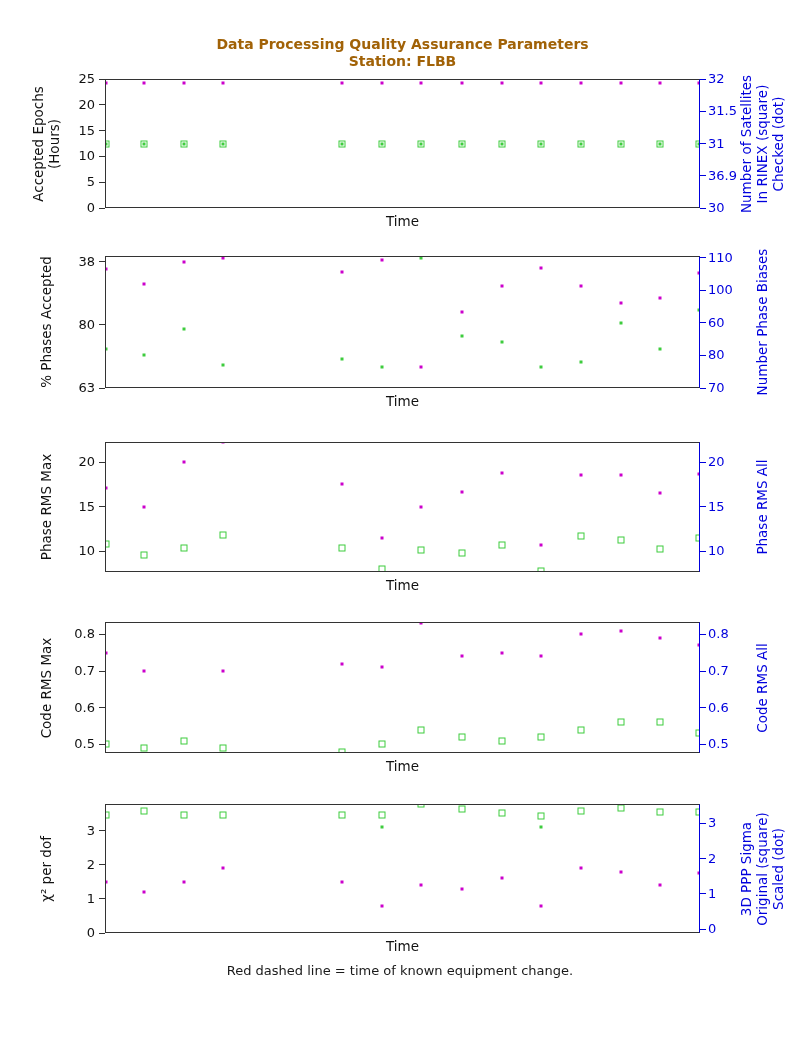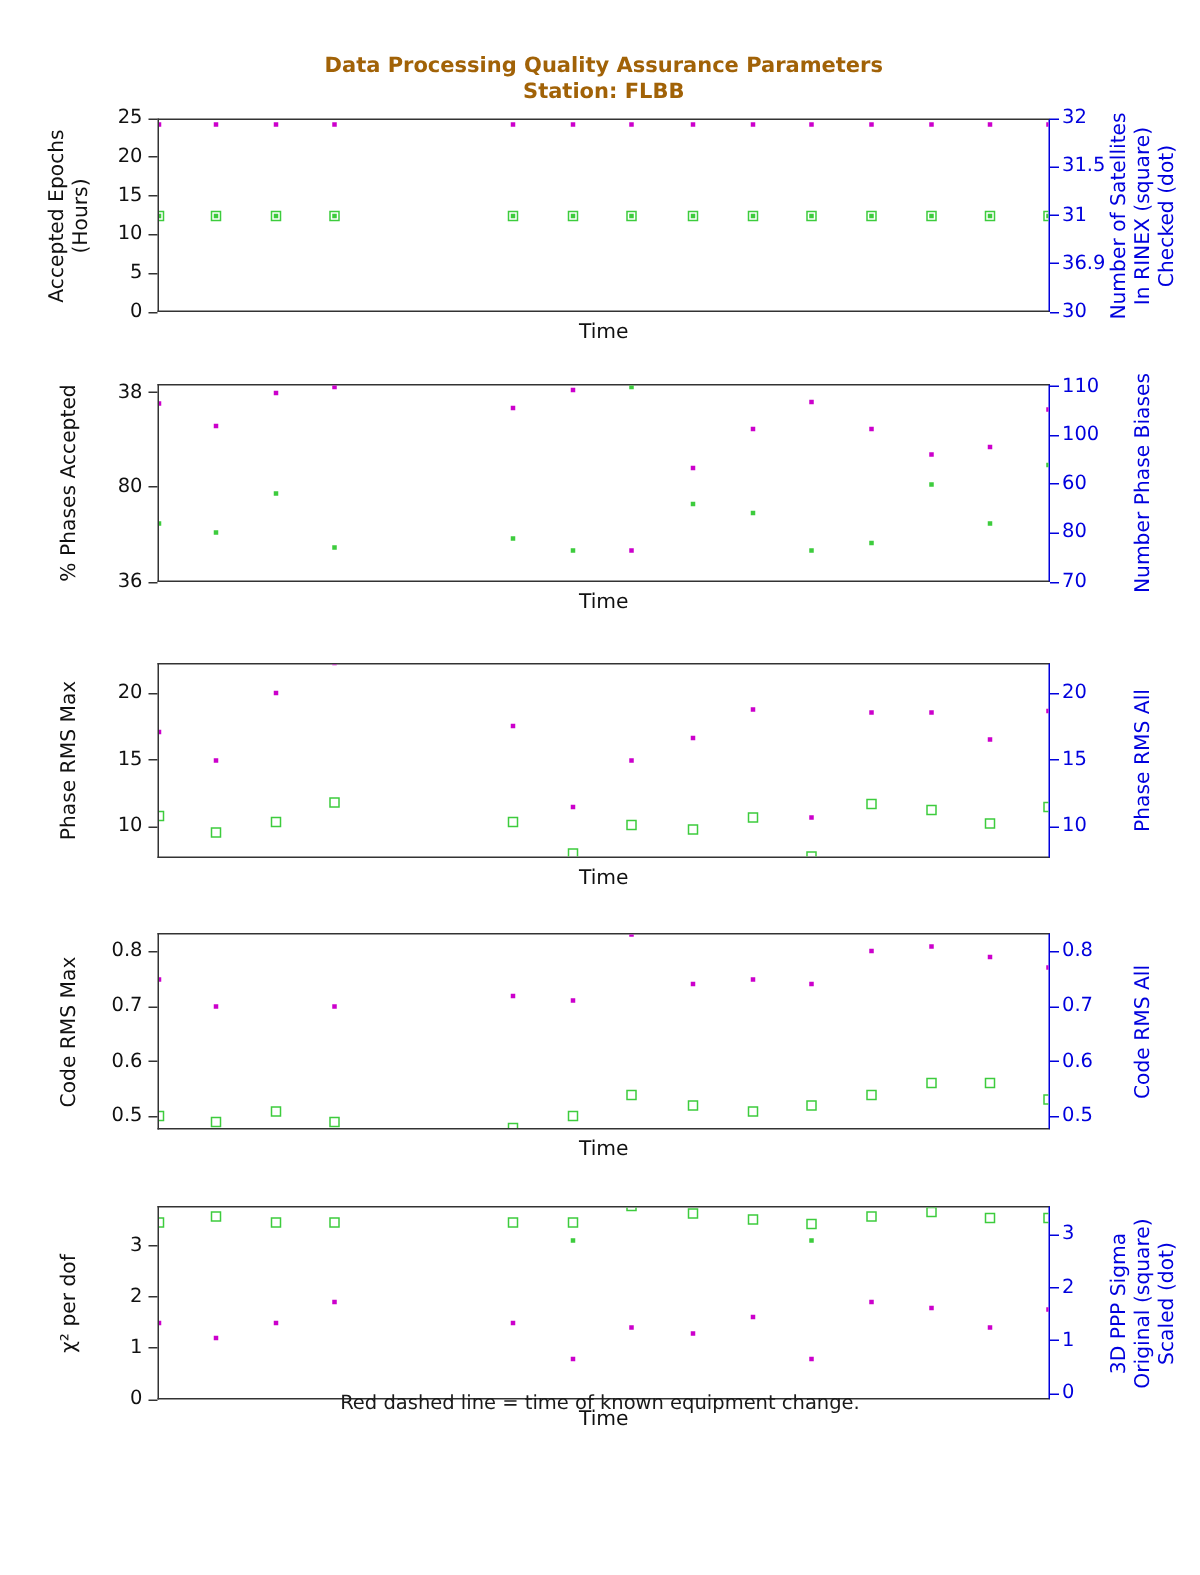--- a/index.html
+++ b/index.html
@@ -17,21 +17,21 @@
   .ticklabel-left{left:53px;width:42px;text-align:right;color:#111;}
   .ticklabel-right{left:708px;width:60px;text-align:left;color:#0000dd;}
   .axis-label{position:absolute;white-space:pre;text-align:center;font-size:13.5px;line-height:16px;
               transform:translate(-50%,-50%) rotate(-90deg);}
   .left-label{color:#111;}
   .right-label{color:#0000dd;}
   .time-label{position:absolute;left:105px;width:595px;text-align:center;font-size:13.5px;color:#111;}
   .marker-dot{position:absolute;width:3px;height:3px;transform:translate(-50%,-50%);}
   .marker-square{position:absolute;width:7px;height:7px;box-sizing:border-box;border:1px solid;
                  background:transparent;transform:translate(-50%,-50%);}
-  .footer{position:absolute;left:0;top:926px;width:800px;box-sizing:border-box;
+  .footer{position:absolute;left:0;top:961px;width:800px;box-sizing:border-box;
           text-align:center;font-size:13px;line-height:19px;color:#1a1a1a;}
 </style>
 </head>
 <body>
 
 <div class="page">
   <div class="title">
     <div>Data Processing Quality Assurance Parameters</div>
     <div>Station: FLBB</div>
   </div>
@@ -133,21 +133,21 @@
         <div class="marker-dot" style="background: rgb(61, 204, 61); left: 315.476px; top: 0.950739px;"></div>
         <div class="marker-dot" style="background: rgb(61, 204, 61); left: 355.8px; top: 78.9803px;"></div>
         <div class="marker-dot" style="background: rgb(61, 204, 61); left: 395.531px; top: 85.4828px;"></div>
         <div class="marker-dot" style="background: rgb(61, 204, 61); left: 435.262px; top: 109.867px;"></div>
         <div class="marker-dot" style="background: rgb(61, 204, 61); left: 474.993px; top: 104.99px;"></div>
         <div class="marker-dot" style="background: rgb(61, 204, 61); left: 514.724px; top: 65.9754px;"></div>
         <div class="marker-dot" style="background: rgb(61, 204, 61); left: 554.455px; top: 91.9852px;"></div>
         <div class="marker-dot" style="background: rgb(61, 204, 61); left: 593px; top: 52.9704px;"></div>
       </div>
       <div class="tick tick-left" style="top: 387.5px;"></div>
-      <div class="ticklabel ticklabel-left" style="top: 380px;">36</div>
+      <div class="ticklabel ticklabel-left" style="top: 380px;">63</div>
       <div class="tick tick-left" style="top: 324.342px;"></div>
       <div class="ticklabel ticklabel-left" style="top: 316.842px;">80</div>
       <div class="tick tick-left" style="top: 261.184px;"></div>
       <div class="ticklabel ticklabel-left" style="top: 253.684px;">38</div>
       <div class="tick tick-right" style="top: 387.5px;"></div>
       <div class="ticklabel ticklabel-right" style="top: 380px;">70</div>
       <div class="tick tick-right" style="top: 354.988px;"></div>
       <div class="ticklabel ticklabel-right" style="top: 347.488px;">80</div>
       <div class="tick tick-right" style="top: 322.475px;"></div>
       <div class="ticklabel ticklabel-right" style="top: 314.975px;">60</div>

